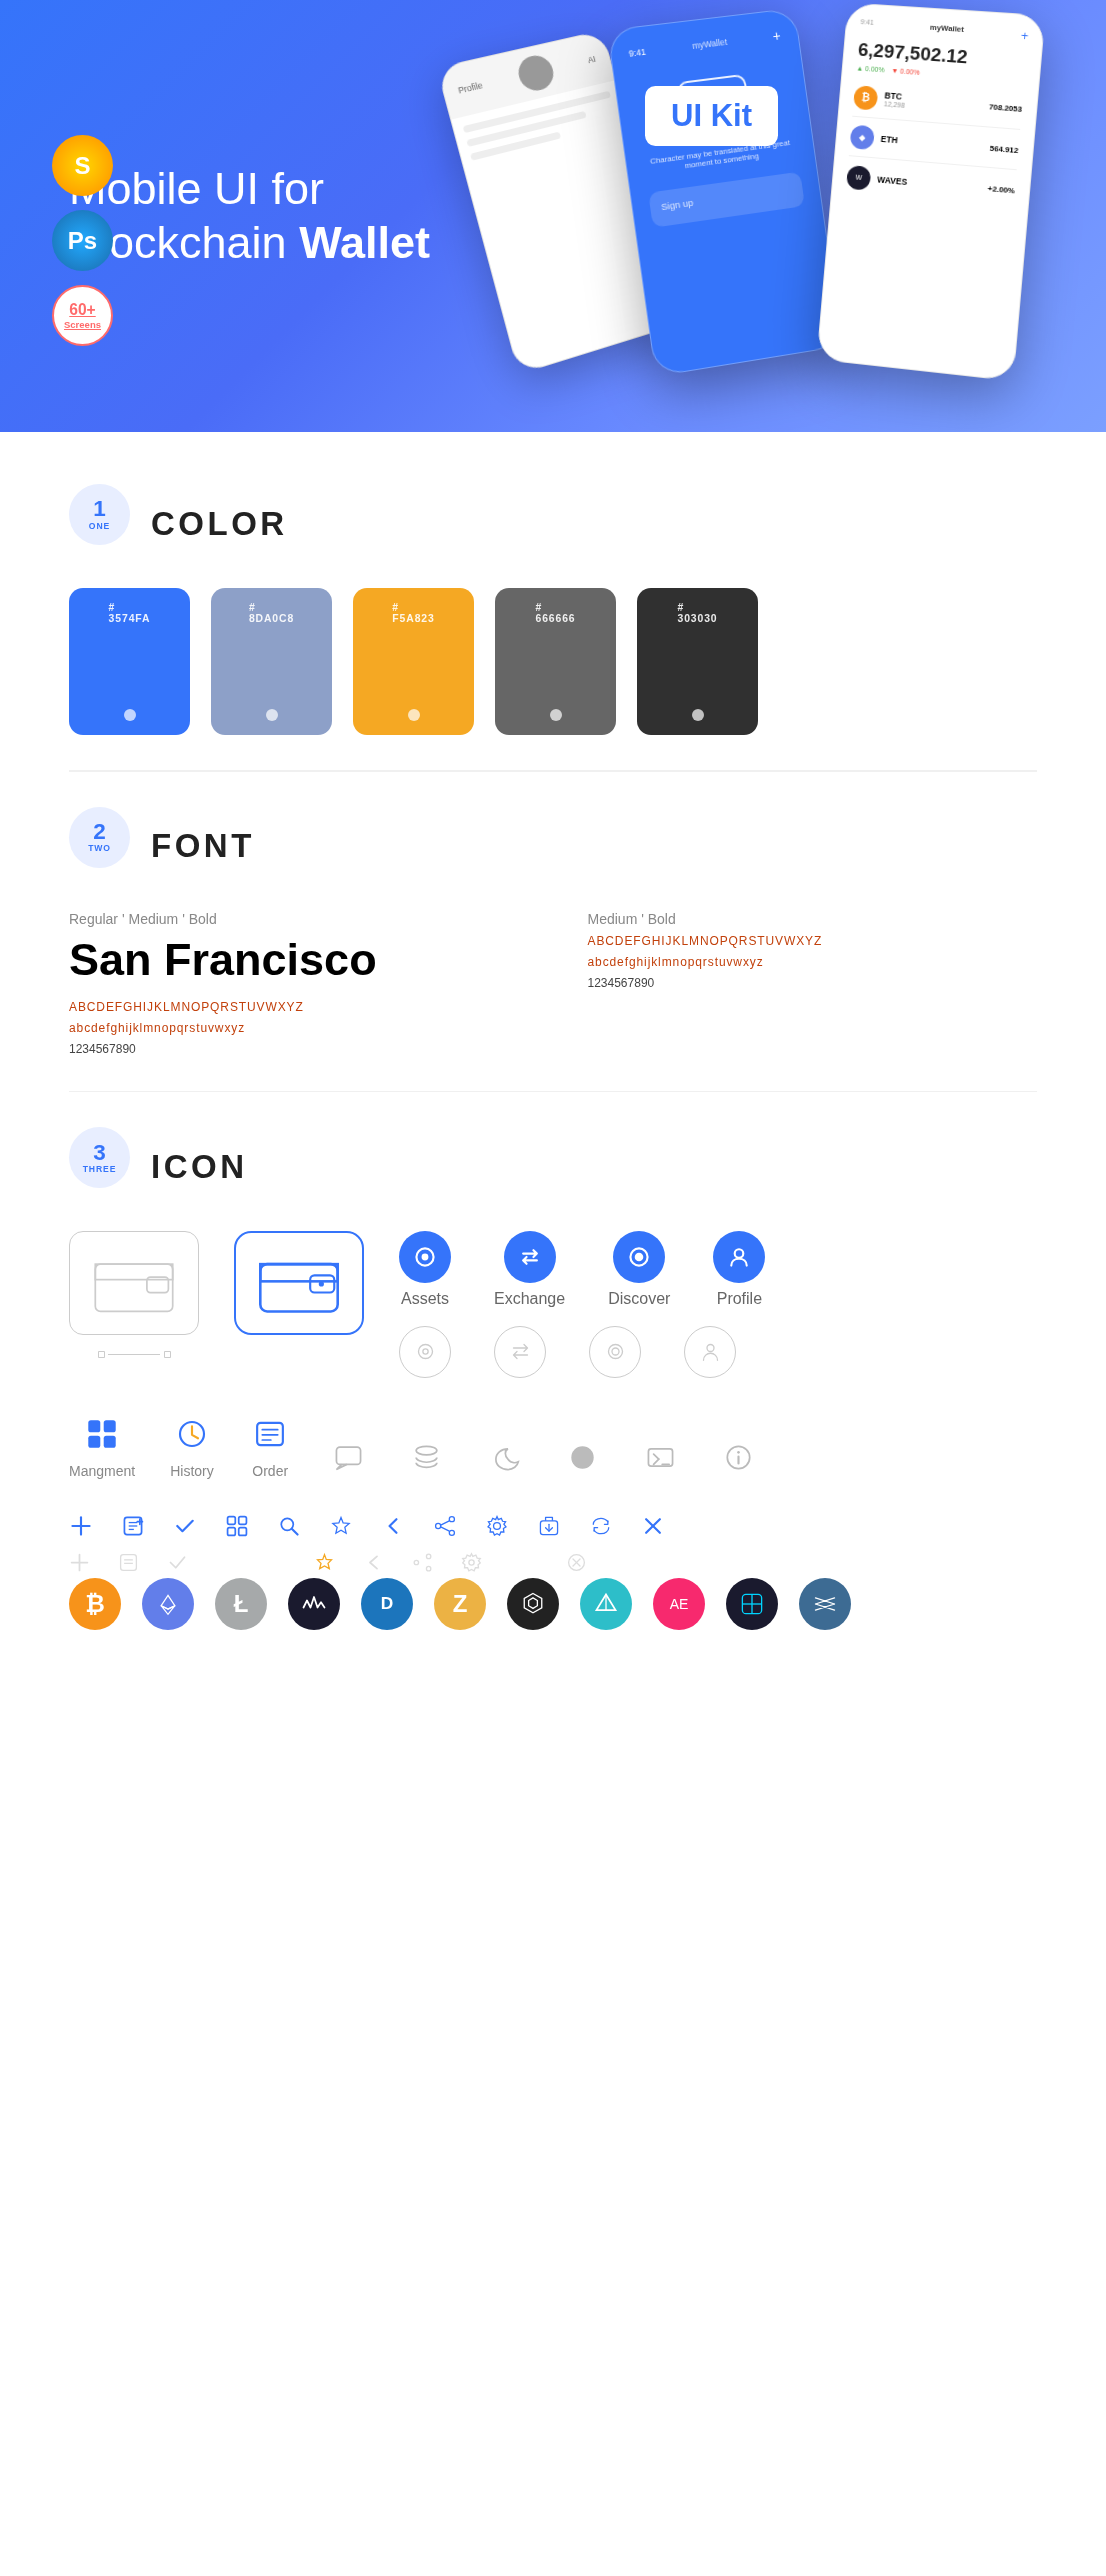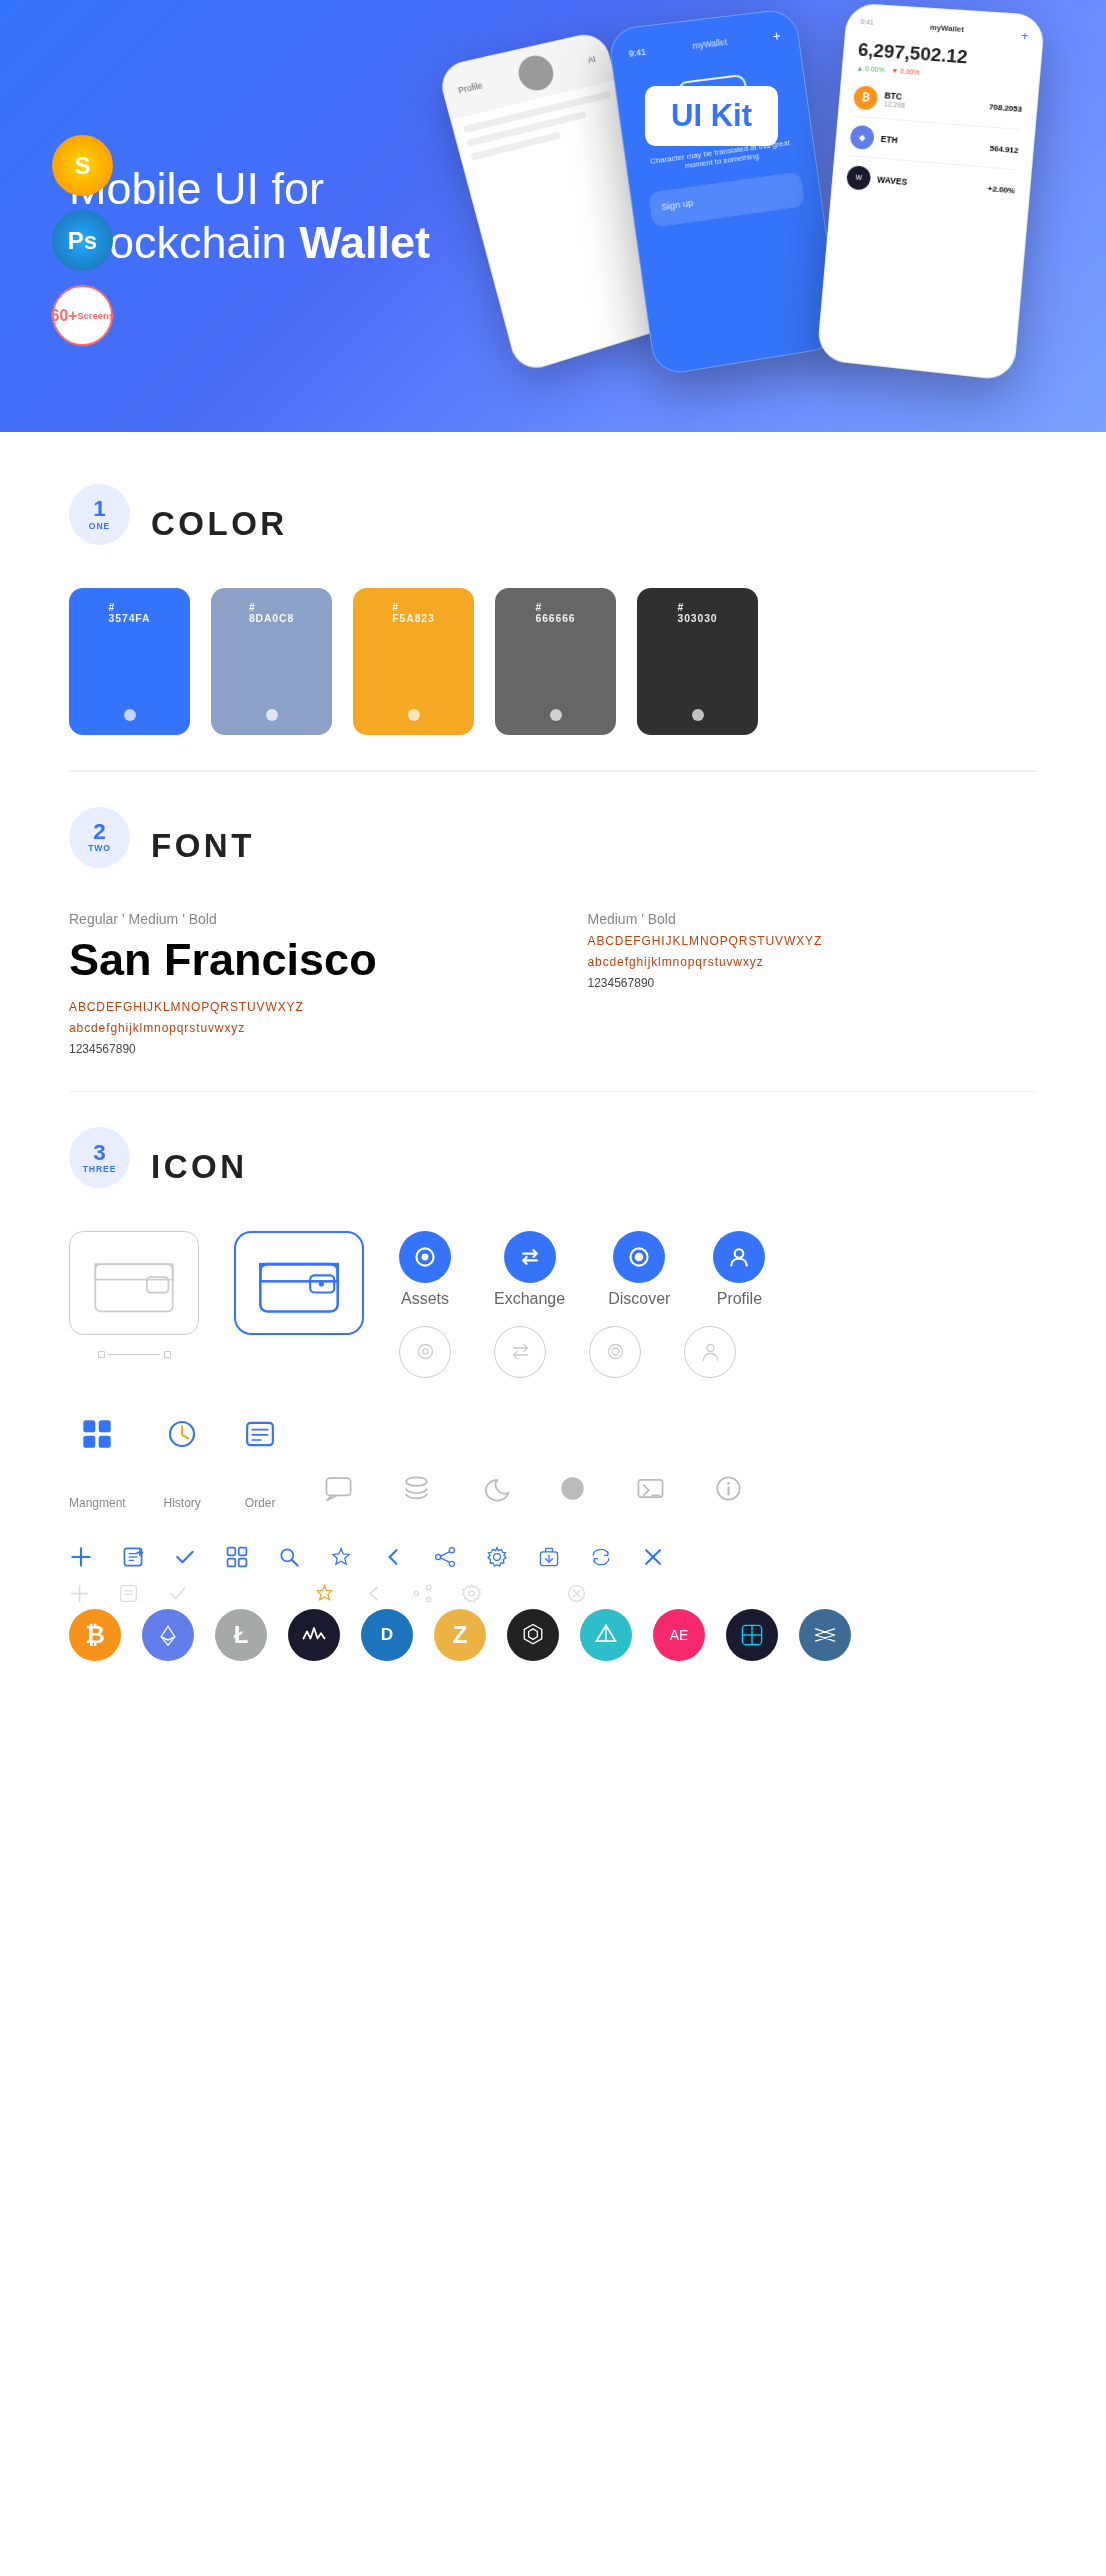--- a/index.html
+++ b/index.html
@@ -58,22 +58,22 @@
       align-items: center;
       justify-content: center;
       font-size: 24px;
       font-weight: bold;
     }
     .tool-sketch { background: radial-gradient(circle, #FFD700, #FF8C00); color: white; }
     .tool-ps { background: radial-gradient(circle, #2af, #1a6aaa); color: white; }
     .tool-screens {
       width: 61px; height: 61px; border-radius: 50%;
       background: white; border: 2.6px solid #FF6B6B;
-      display: flex; flex-direction: row; align-items: center; justify-content: center;
-      color: #FF6B6B; font-weight: 800; font-size: 14px;
+      display: flex; flex-direction: column; align-items: center; justify-content: center;
+      color: #FF6B6B; font-weight: 800; font-size: 14px; text-decoration: underline;
     }
     .phone-mockups {
       position: absolute;
       right: 0;
       bottom: -26px;
       width: 648px;
       height: 450px;
     }
 
     
@@ -211,21 +211,21 @@
       color: #3574FA;
       font-size: 26px;
       display: flex; align-items: center; justify-content: center;
     }
     .bottom-icon-gray {
       width: 43px; height: 43px;
       color: #aaa;
       font-size: 24px;
       display: flex; align-items: center; justify-content: center;
     }
-    .bottom-nav-label { font-size: 12px; color: #888; margin-top: 33px; }
+    .bottom-nav-label { font-size: 14px; color: #888; }
 
     
     .tool-icons-row {
       display: flex;
       gap: 28px;
       align-items: center;
       margin-bottom: 14px;
       flex-wrap: wrap;
     }
     .tool-icon-item {

